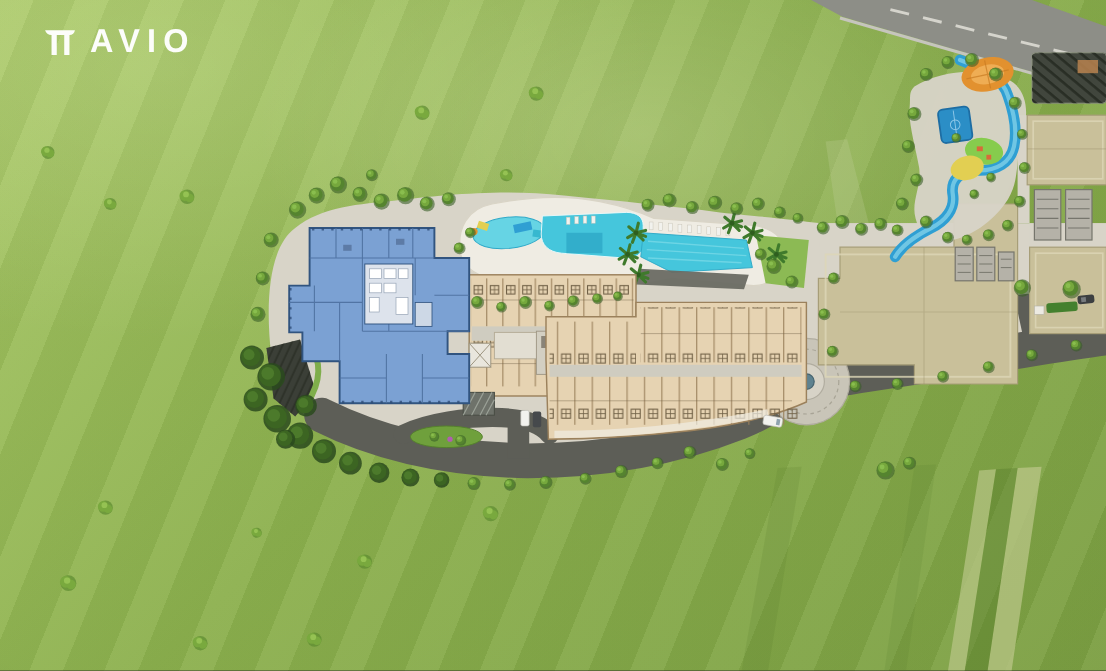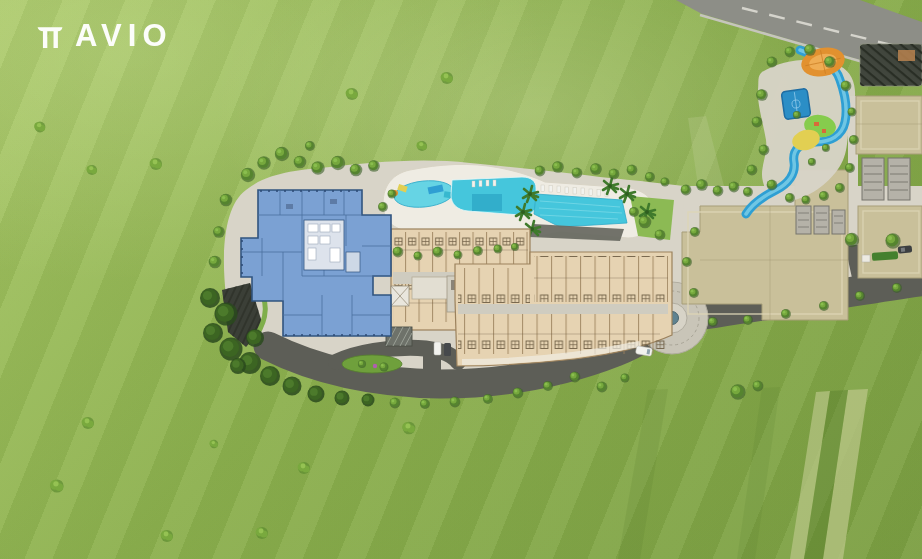--- a/index.html
+++ b/index.html
@@ -8,21 +8,21 @@
     font-family:"Liberation Sans",sans-serif;
     background:
       radial-gradient(520px 300px at 58% 20%, rgba(255,255,225,.20), transparent 62%),
       radial-gradient(700px 380px at 14% 10%, rgba(243,255,205,.16), transparent 60%),
       radial-gradient(1300px 760px at 50% 46%, transparent 52%, rgba(34,62,14,.28) 100%),
       repeating-linear-gradient(112deg, rgba(255,255,255,.045) 0 26px, rgba(28,58,8,.055) 26px 58px),
       linear-gradient(135deg, var(--grass_light), var(--grass_base) 46%, var(--grass_dark));
   }
   .stage > svg{position:absolute;left:0;top:0;}
   .logo{position:absolute;left:34px;top:20px;display:flex;align-items:center;gap:9px;color:var(--logo_white);opacity:.97;}
-  .logo .brand{font-size:31px;font-weight:700;letter-spacing:6px;line-height:1;transform:scaleY(1.02);}
+  .logo .brand{font-size:27px;font-weight:700;letter-spacing:6px;line-height:1;transform:scaleY(1.02);}
   .logo svg{display:block;}
   
   .fRoadTop{fill:var(--road_main)} .fRoadD{fill:var(--road_dark)} .sRoadD{stroke:var(--road_dark)}
   .fPath{fill:var(--path_light)} .fDeck{fill:var(--deck_white)}
   .fBlue{fill:var(--building_blue)} .sBlueD{stroke:var(--building_blue_dark)} .sBlueL{stroke:var(--building_blue_line)}
   .fCoreL{fill:var(--core_light)}
   .fBeige{fill:var(--beige_fill)} .sBeigeL{stroke:var(--beige_line)} .sBeigeD{stroke:var(--beige_dark)} .fCorr{fill:var(--corridor_grey)}
   .fTan{fill:var(--podium_tan)} .sTanE{stroke:var(--podium_edge)}
   .fCoreG{fill:var(--core_grey)} .sCoreGD{stroke:var(--core_grey_dark)}
   .fPerg{fill:var(--pergola_dark)}

